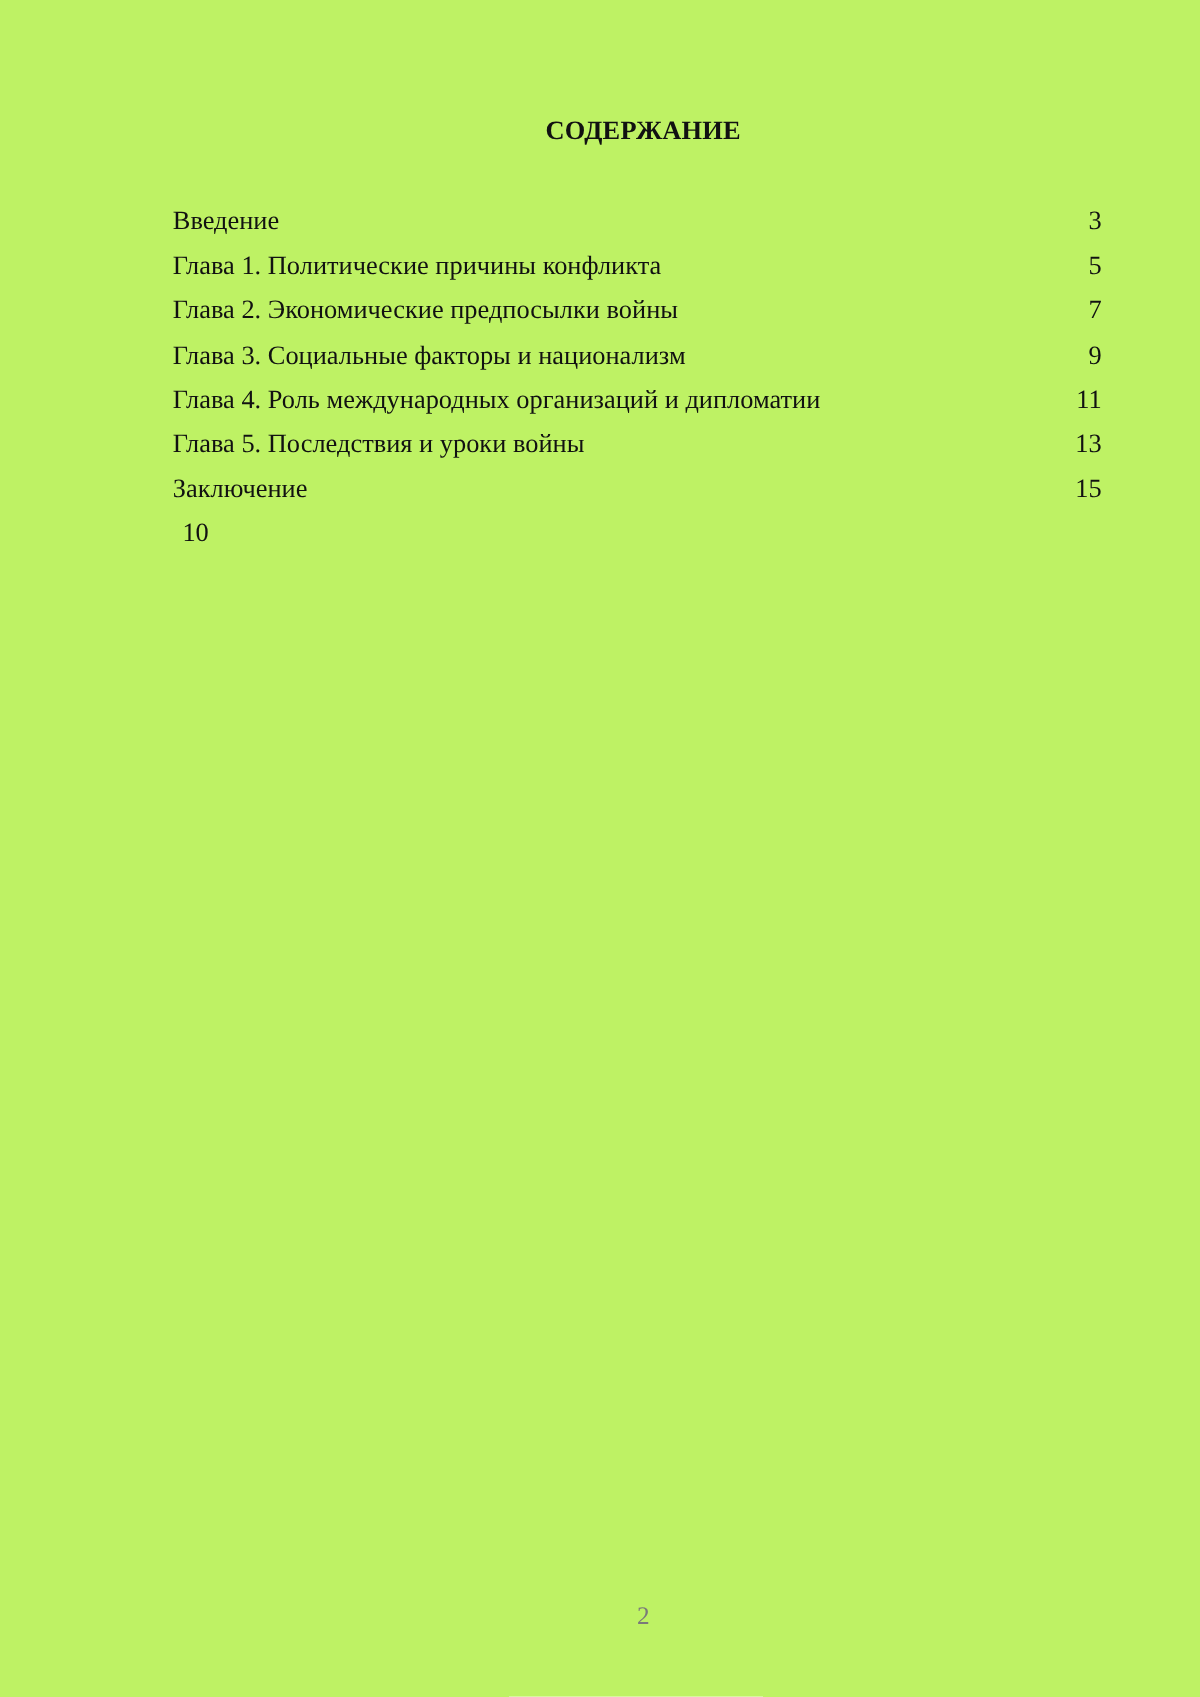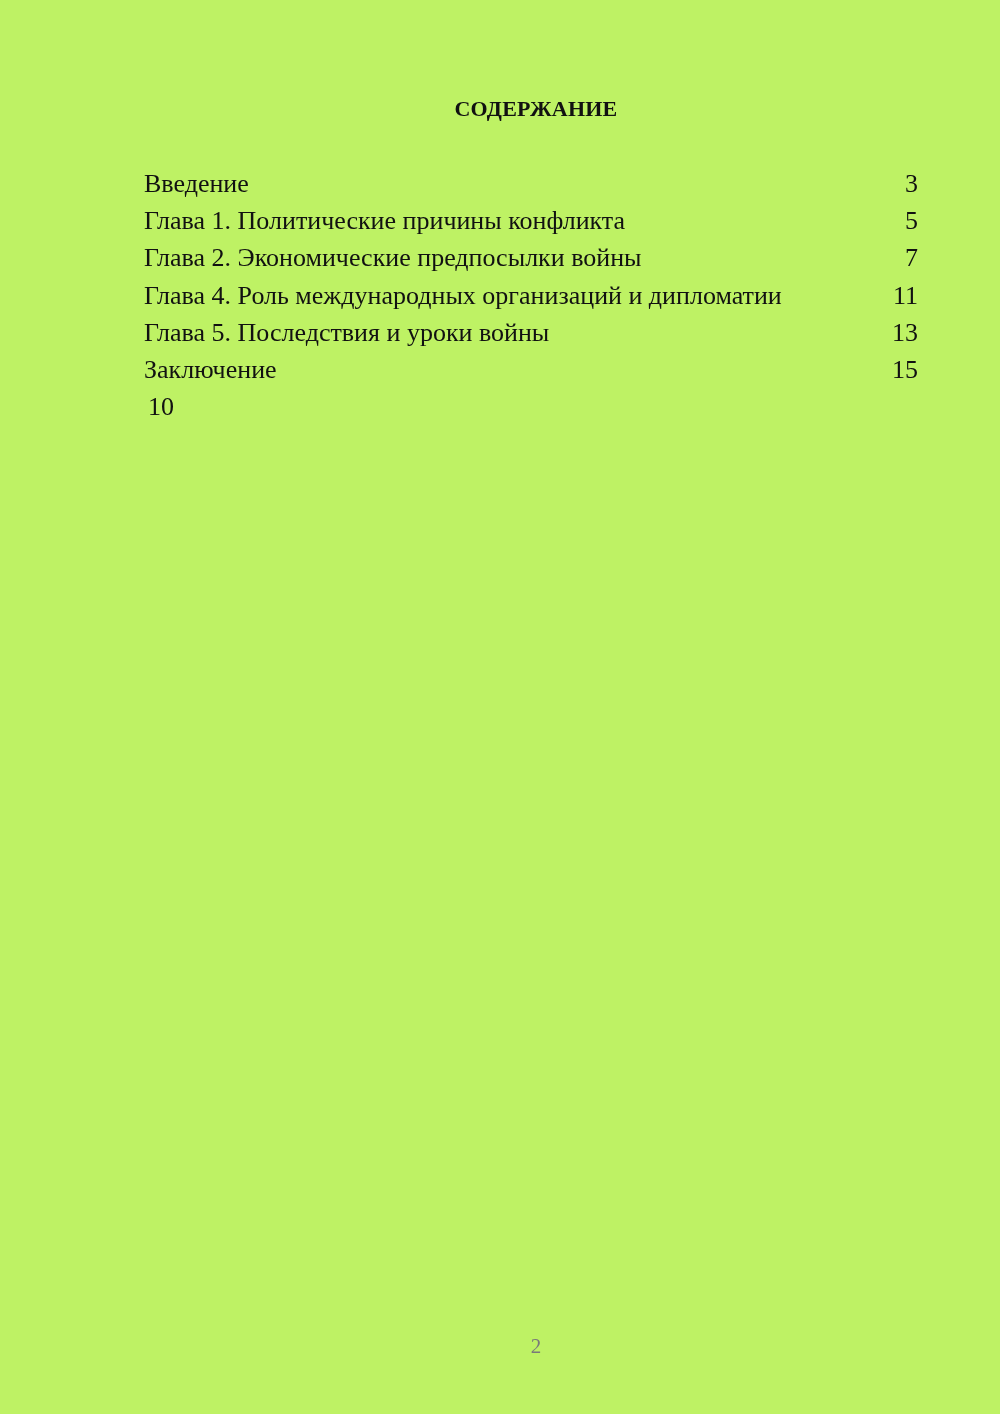--- a/index.html
+++ b/index.html
@@ -40,21 +40,21 @@
       width: 774px;
       margin: 0;
       padding: 0;
       list-style: none;
     }
     .toc-item {
       display: flex;
       justify-content: space-between;
       align-items: baseline;
       height: 37.2px;
-      font-size: 26px;
+      font-size: 22px;
       line-height: 32px;
     }
     .toc-page {
       text-align: right;
       min-width: 30px;
     }
     .page-number {
       position: absolute;
       top: 1334px;
       left: 0;
@@ -77,20 +77,24 @@
     </li>
     <li class="toc-item">
       <span>Глава 1. Политические причины конфликта</span>
       <span class="toc-page">5</span>
     </li>
     <li class="toc-item">
       <span>Глава 2. Экономические предпосылки войны</span>
       <span class="toc-page">7</span>
     </li>
     <li class="toc-item">
+      <span>Глава 3. Социальные факторы и национализм</span>
+      <span class="toc-page">9</span>
+    </li>
+    <li class="toc-item">
       <span>Глава 4. Роль международных организаций и дипломатии</span>
       <span class="toc-page">11</span>
     </li>
     <li class="toc-item">
       <span>Глава 5. Последствия и уроки войны</span>
       <span class="toc-page">13</span>
     </li>
     <li class="toc-item">
       <span>Заключение</span>
       <span class="toc-page">15</span>

